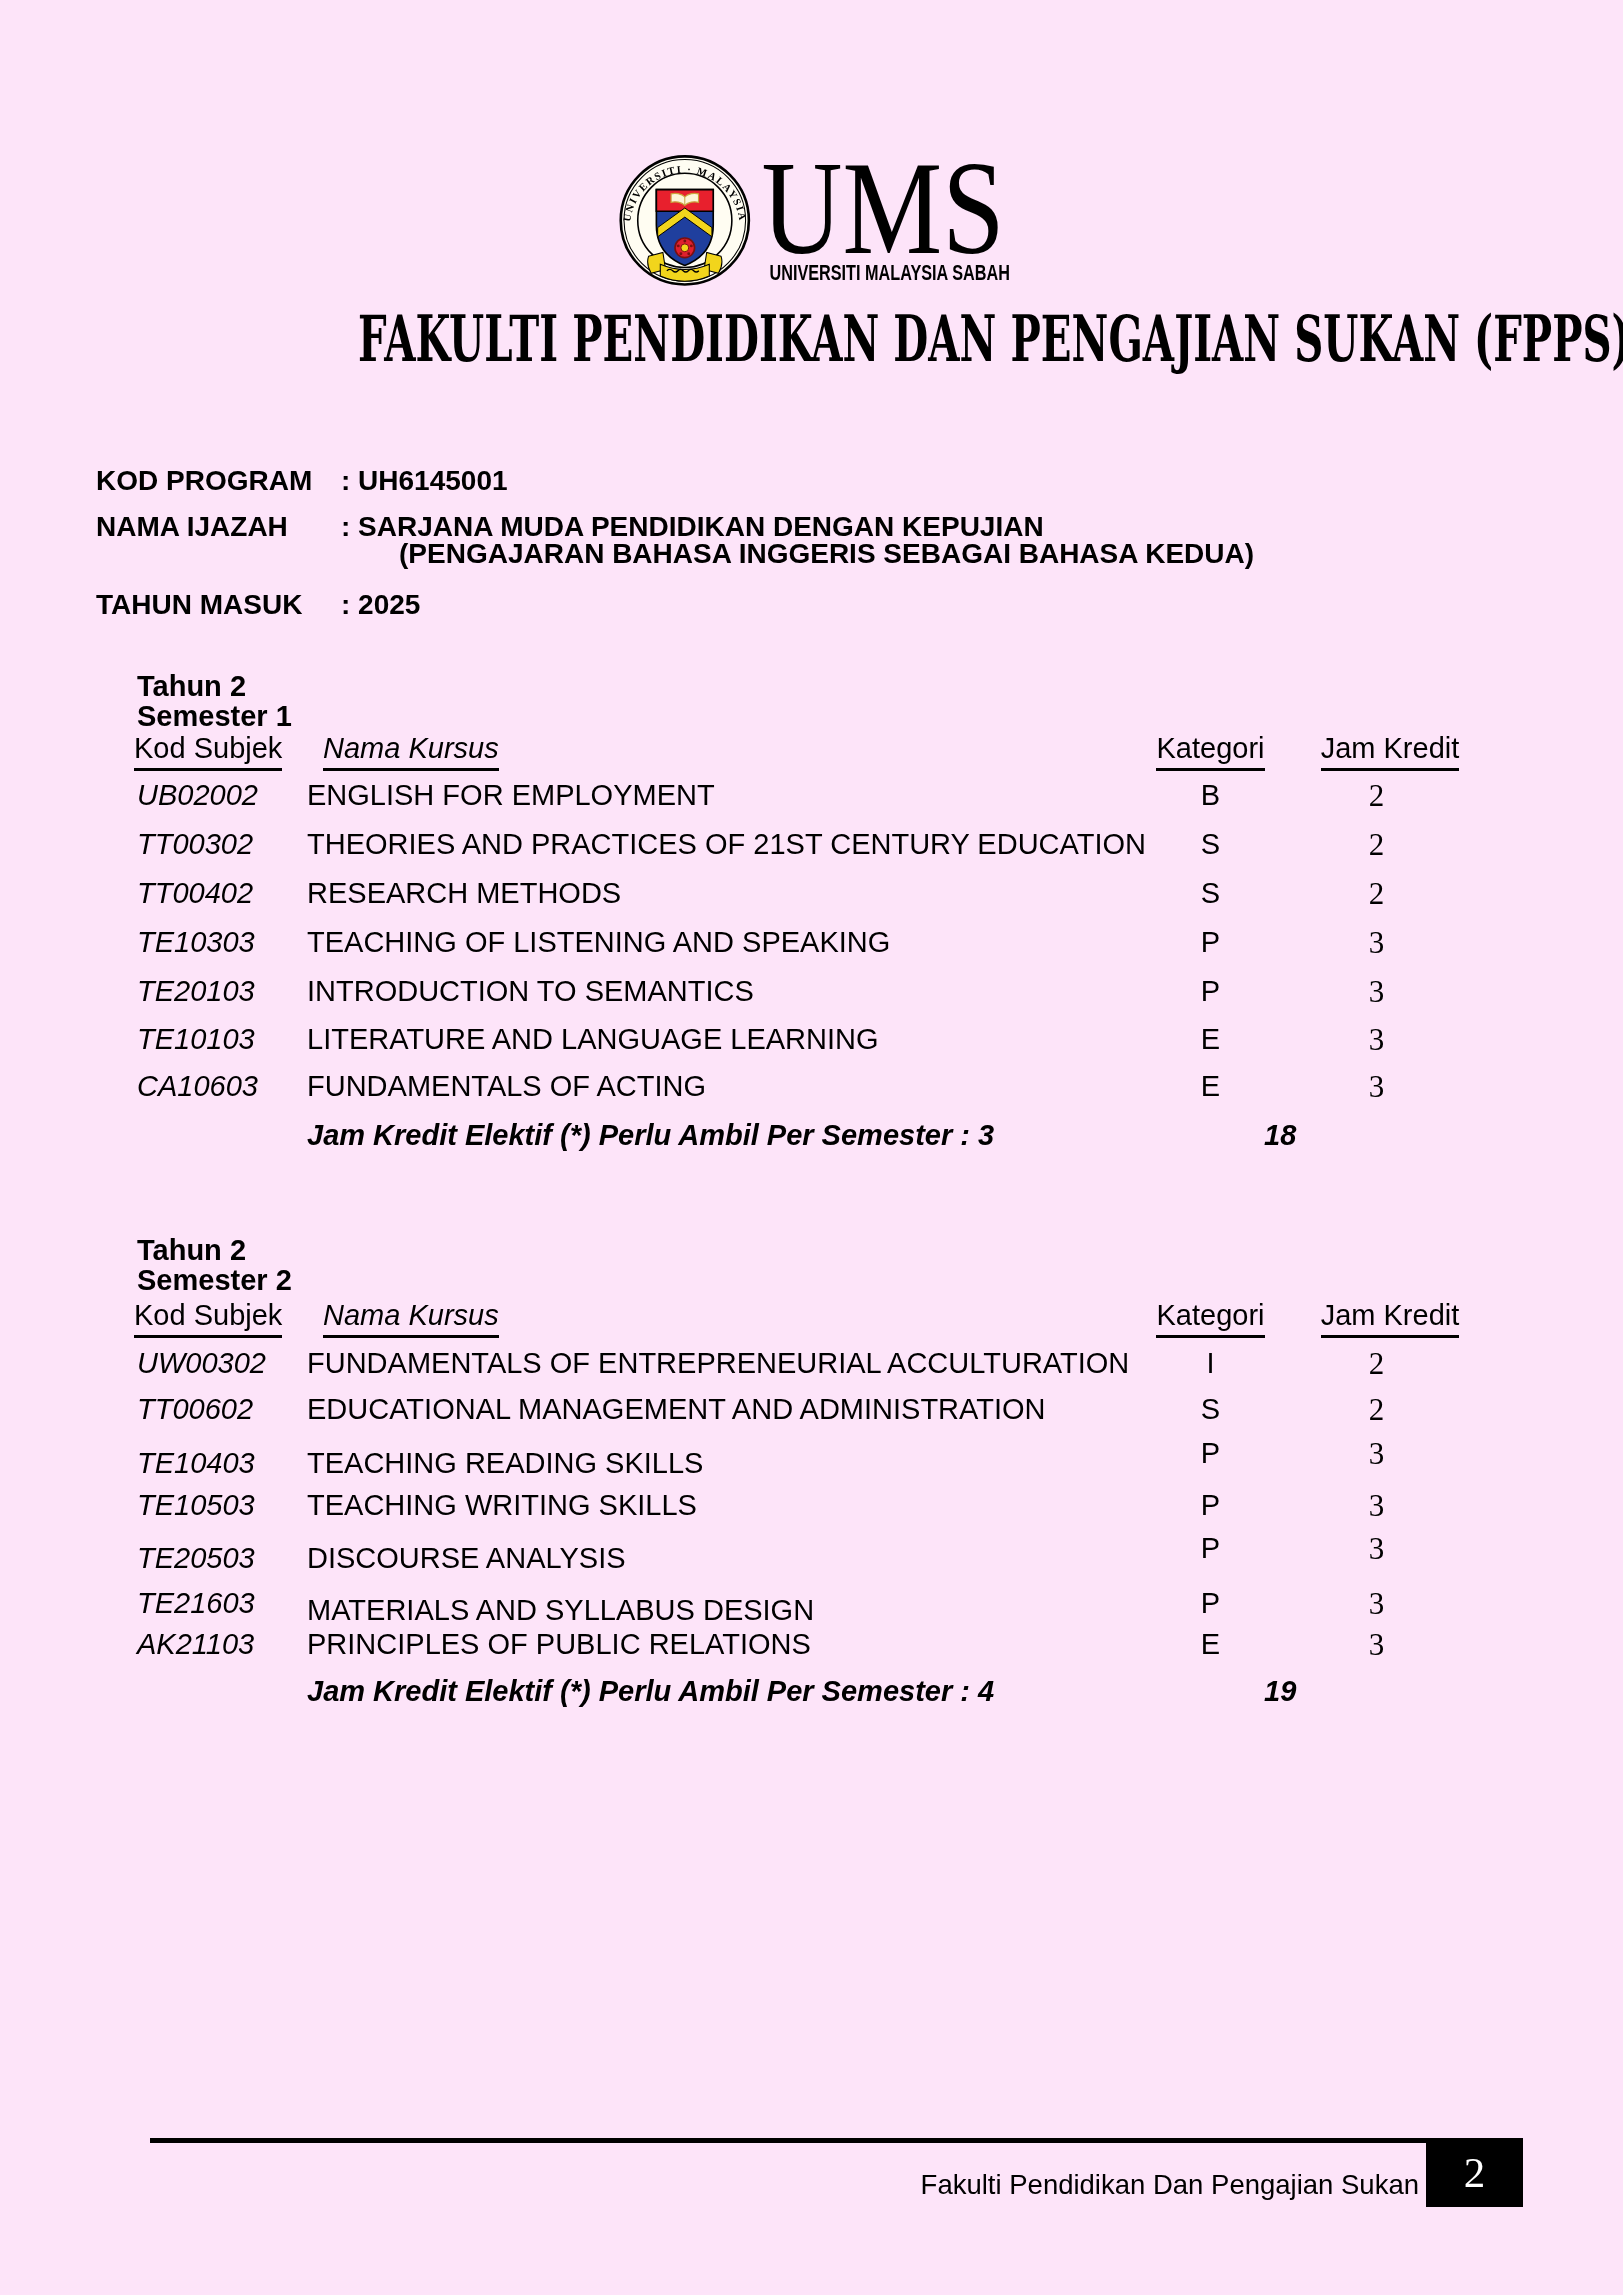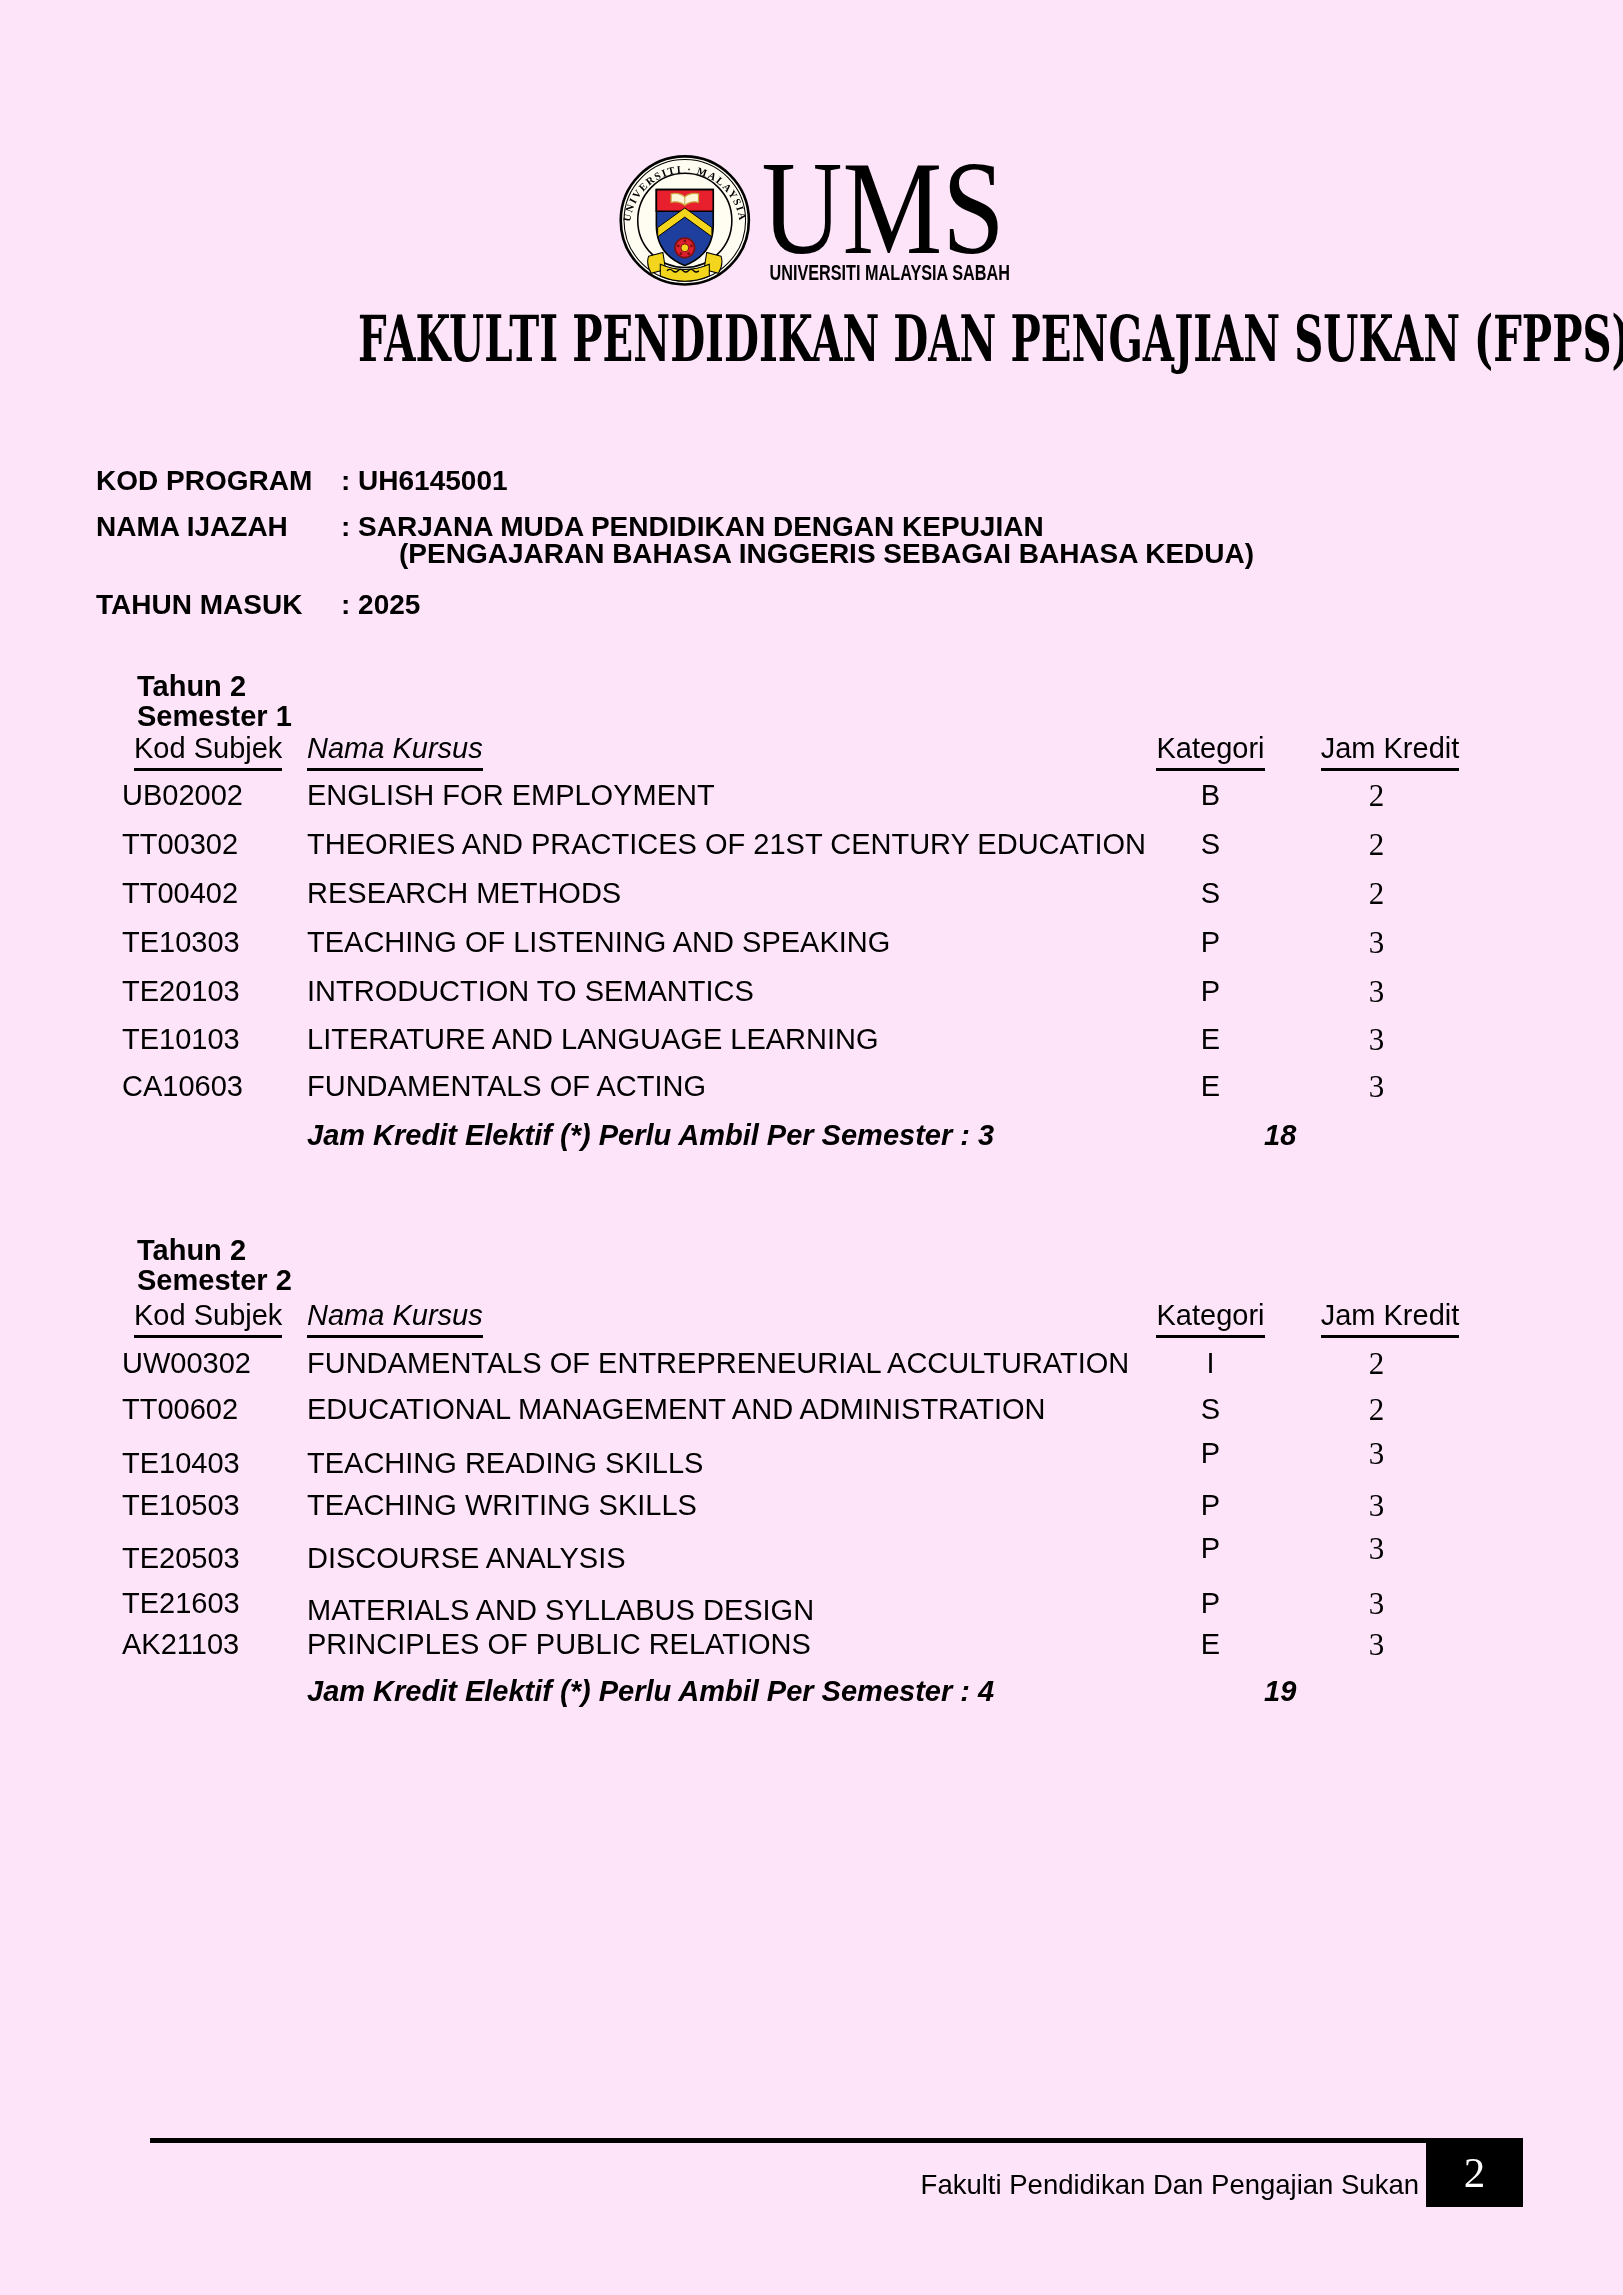--- a/index.html
+++ b/index.html
@@ -32,24 +32,24 @@
 
   
   .tcenter{position:absolute; left:137px; width:1319px; font-size:29px; font-weight:bold; line-height:31px;}
   .tcenter.sem{}
   .thead-code{position:absolute; left:134px;}
   .thead-name{position:absolute; left:307px;}
   .thead-cat{position:absolute; left:1145px; width:131px; text-align:center;}
   .thead-credit{position:absolute; left:1318px; width:144px; text-align:center;}
   .thead-u{display:inline-block; font-size:29px; font-weight:normal; line-height:30px;
            border-bottom:3.9px solid var(--ink); padding-bottom:4.6px; white-space:nowrap;}
-  .thead-u.it{font-style:italic;}
+  .thead-u.it{font-style:italic;margin-left:16px;}
 
   .trow{position:absolute; left:0; width:1623px; height:39px; font-size:29px; line-height:33px;}
-  .trow .code{position:absolute; left:122px; white-space:nowrap;}
+  .trow .code{position:absolute; left:137px; white-space:nowrap;font-style:italic;}
   .trow .cname{position:absolute; left:307px; white-space:nowrap;}
   .trow .cat{position:absolute; left:1145px; width:131px; text-align:center;}
   .trow .credit{position:absolute; left:1308px; width:137px; text-align:center;
                 font-family:"Liberation Serif", serif; font-size:31px;}
   .raise{transform:translateY(-9.8px);}
   .sink{transform:translateY(6.5px);}
 
   .elect{position:absolute; left:0; width:1623px; font-size:29px; font-weight:bold; font-style:italic; line-height:33px;}
   .elect .note{position:absolute; left:307px; white-space:nowrap;}
   .elect .total{position:absolute; left:1264px; width:137px; font-style:italic;}

